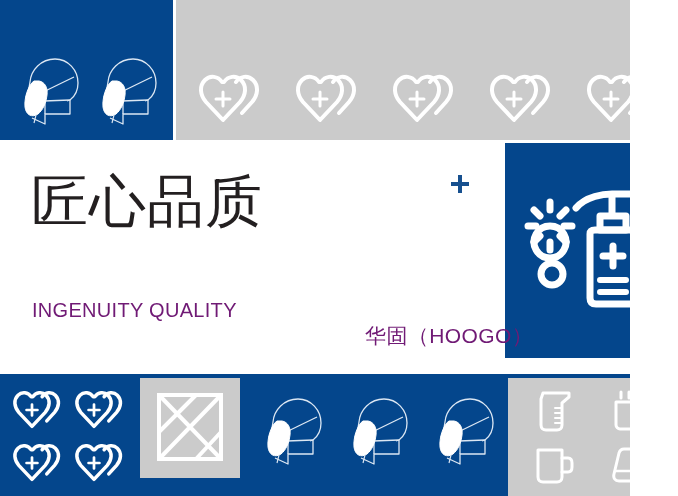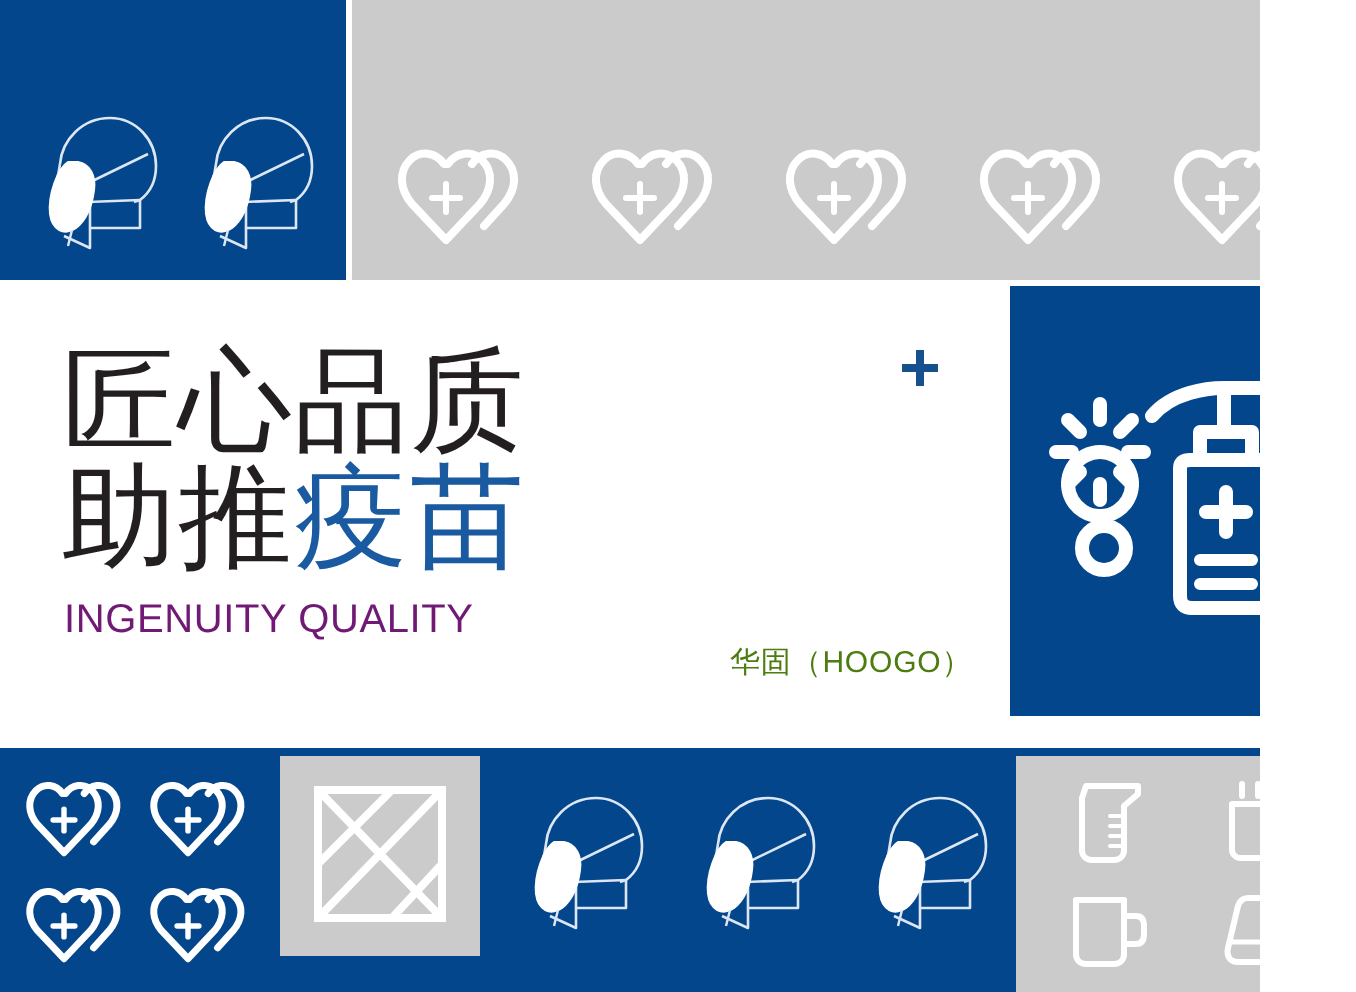--- a/index.html
+++ b/index.html
@@ -109,22 +109,22 @@
     color: #701a75;
     font-size: 20px;
     line-height: 21px;
     letter-spacing: 0.3px;
     white-space: nowrap;
   }
 
   #brand {
     position: absolute;
     left: 365px; top: 322px;
-    color: #4d7c0f;
-    font-size: 15px;
+    color: #701a75;
+    font-size: 21px;
     letter-spacing: 0.4px;
     white-space: nowrap;
   }
 
   #center-plus {
     position: absolute;
     left: 451px; top: 175px;
     width: 18px; height: 18px;
   }
 </style>
@@ -214,21 +214,20 @@
       <g fill="none" stroke="#ffffff" stroke-width="4" stroke-linejoin="round" stroke-linecap="round">
         <path d="M40 12 C44 6 52 5 57 10 C63 16 62 25 56 32 L46 43"></path>
         <path d="M26 12 C22 6 14 5 9 10 C3 16 4 25 10 32 L27 50 L44 32 C50 25 51 16 45 10 C40 5 32 6 28 12 Z"></path>
         <path d="M27 22 L27 36 M20 29 L34 29" stroke-width="3"></path>
       </g>
     </svg>
   </div>
 
   <div id="headline">
     <div class="headline-line">匠心品质</div>
-    <div class="headline-line"><span>助推</span><span class="hl-accent">疫苗</span></div>
   </div>
 
   <div id="subtitle">
     <div>INGENUITY QUALITY</div>
   </div>
 
   <div id="brand">华固（HOOGO）</div>
 
   <svg id="center-plus" class="svg-icon" viewBox="0 0 18 18">
     <path d="M7 0 H11 V7 H18 V11 H11 V18 H7 V11 H0 V7 H7 Z" fill="#17508f"></path>

